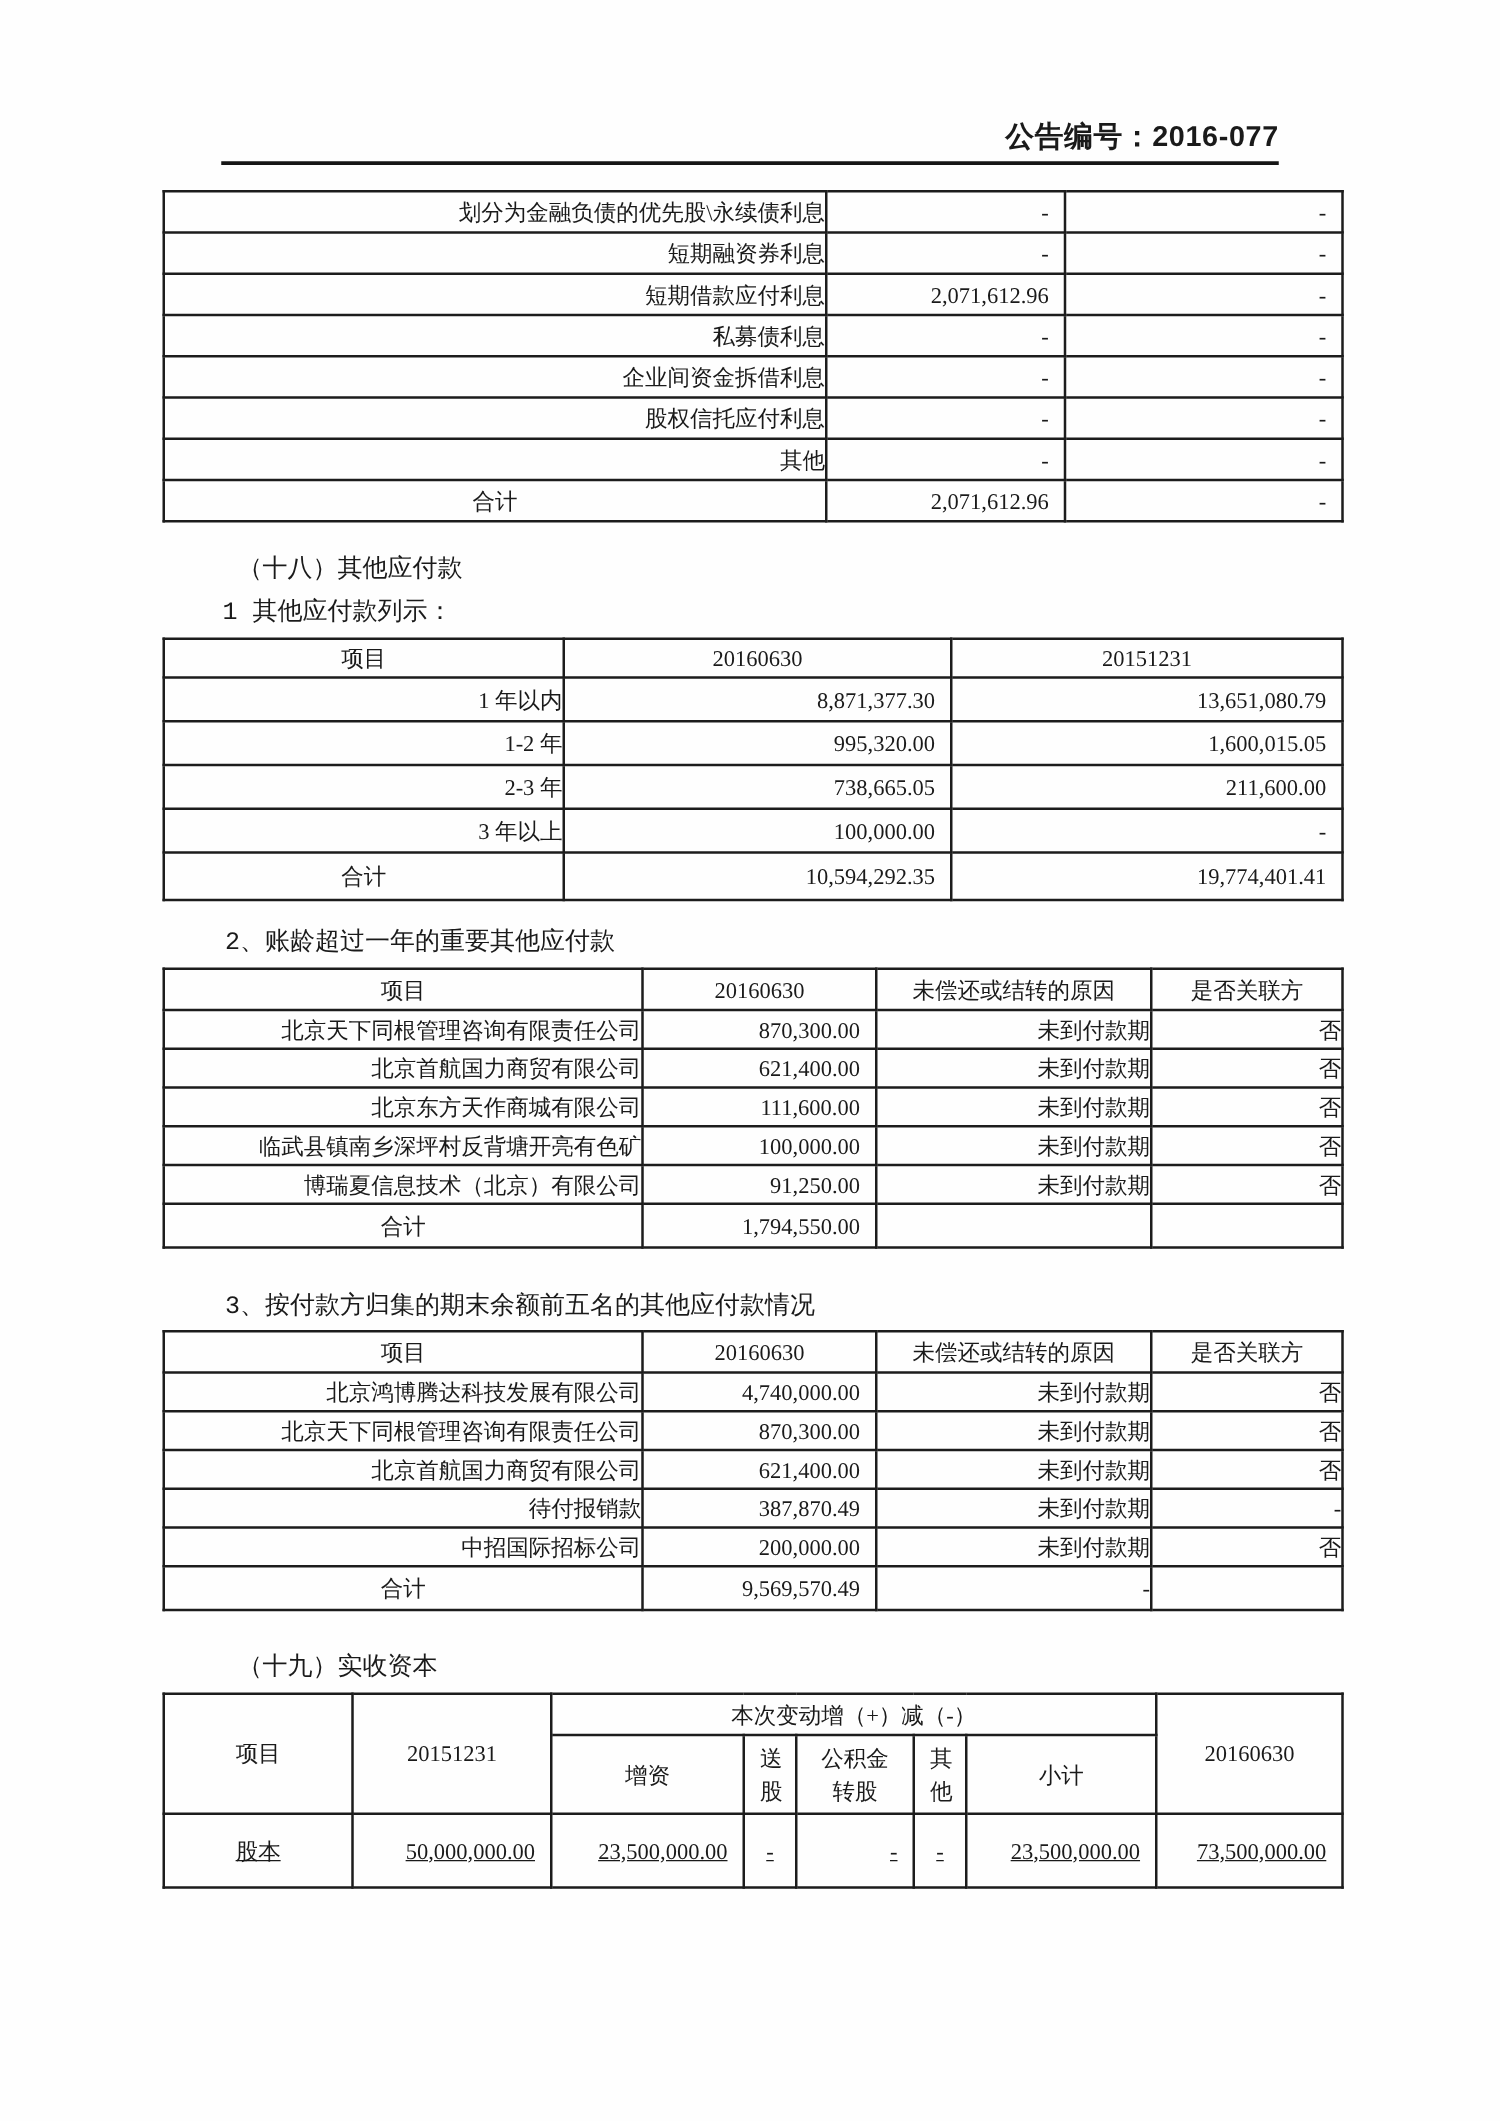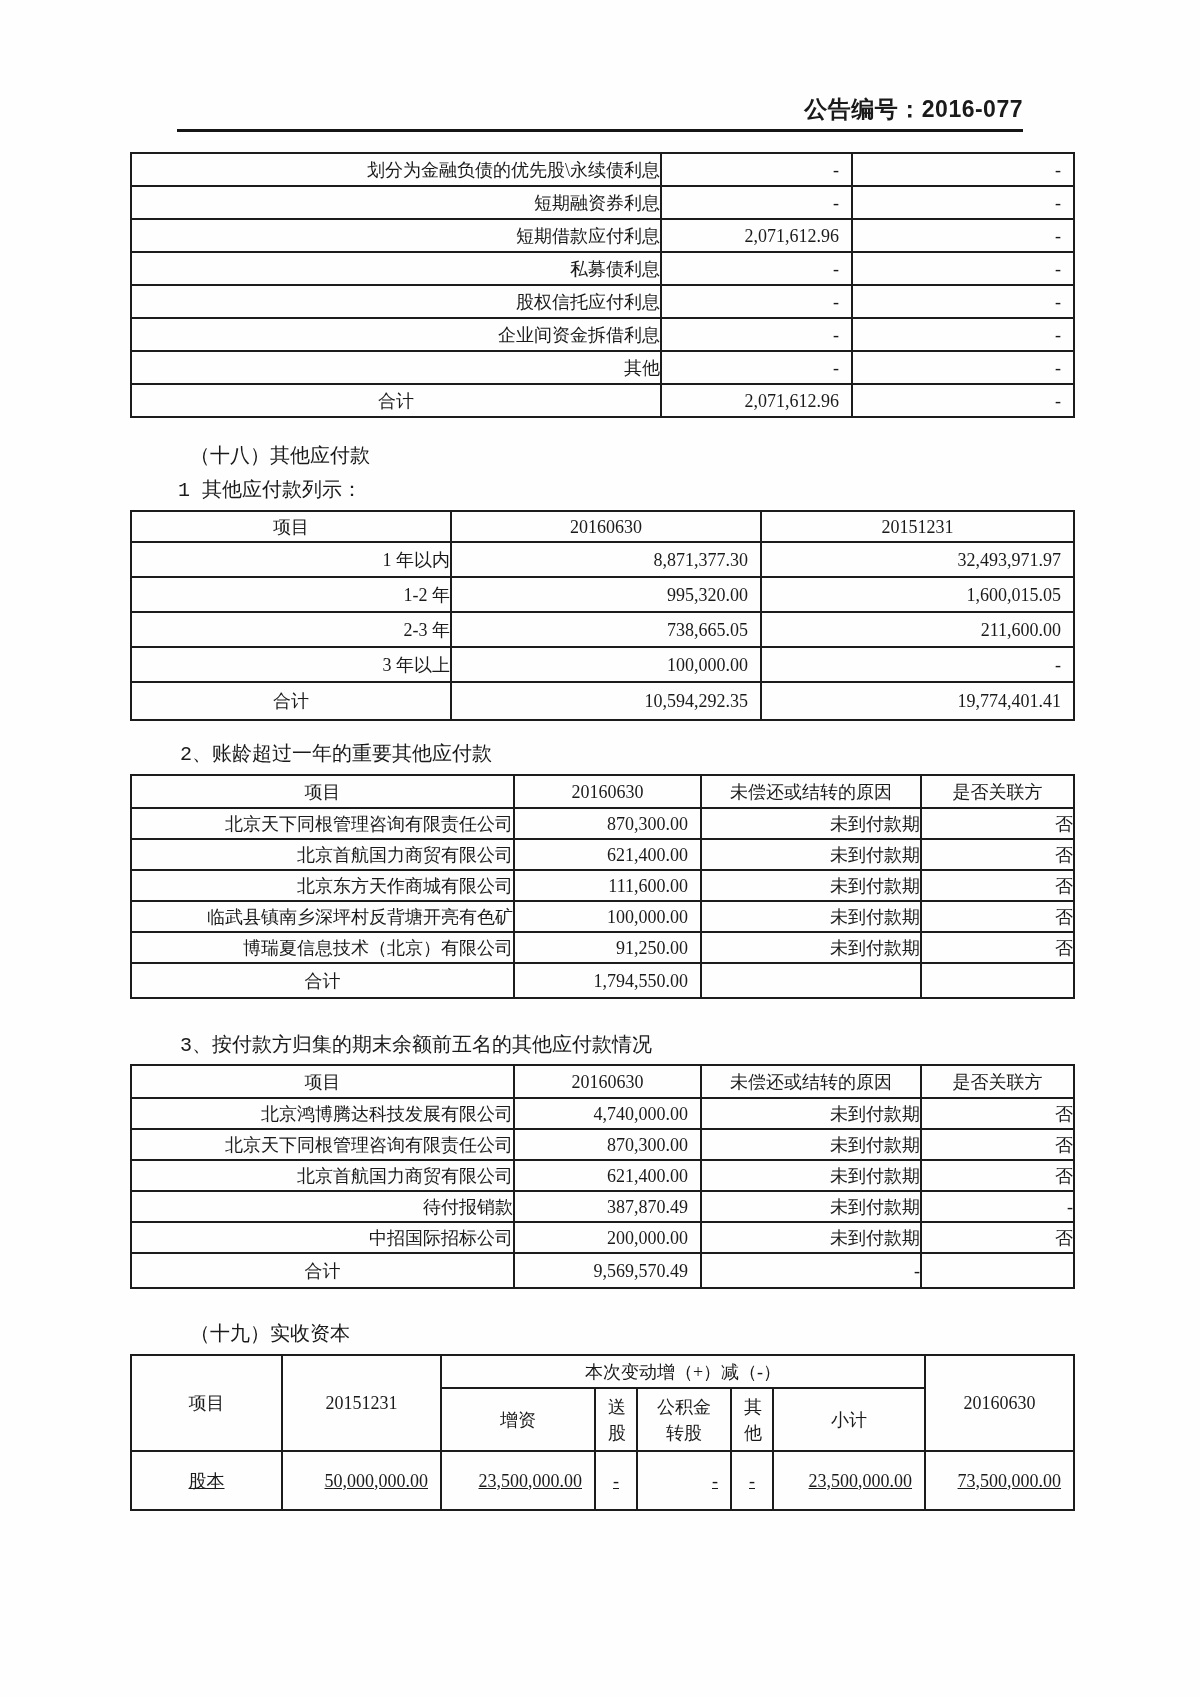--- a/index.html
+++ b/index.html
@@ -97,26 +97,26 @@
         <td class="lt">短期借款应付利息</td>
         <td class="rt">2,071,612.96</td>
         <td class="rt">-</td>
       </tr>
       <tr>
         <td class="lt">私募债利息</td>
         <td class="rt">-</td>
         <td class="rt">-</td>
       </tr>
       <tr>
+        <td class="lt">企业间资金拆借利息</td>
+        <td class="rt">-</td>
+        <td class="rt">-</td>
+      </tr>
+      <tr>
         <td class="lt">股权信托应付利息</td>
-        <td class="rt">-</td>
-        <td class="rt">-</td>
-      </tr>
-      <tr>
-        <td class="lt">企业间资金拆借利息</td>
         <td class="rt">-</td>
         <td class="rt">-</td>
       </tr>
       <tr>
         <td class="lt">其他</td>
         <td class="rt">-</td>
         <td class="rt">-</td>
       </tr>
       <tr>
         <td class="ct">合计</td>
@@ -137,21 +137,21 @@
         </colgroup>
       <tbody>
           <tr>
         <th class="ct">项目</th>
         <th class="ct">20160630</th>
         <th class="ct">20151231</th>
       </tr>
       <tr>
         <td class="lt">1 年以内</td>
         <td class="rt">8,871,377.30</td>
-        <td class="rt">32,493,971.97</td>
+        <td class="rt">13,651,080.79</td>
       </tr>
       <tr>
         <td class="lt">1-2 年</td>
         <td class="rt">995,320.00</td>
         <td class="rt">1,600,015.05</td>
       </tr>
       <tr>
         <td class="lt">2-3 年</td>
         <td class="rt">738,665.05</td>
         <td class="rt">211,600.00</td>

